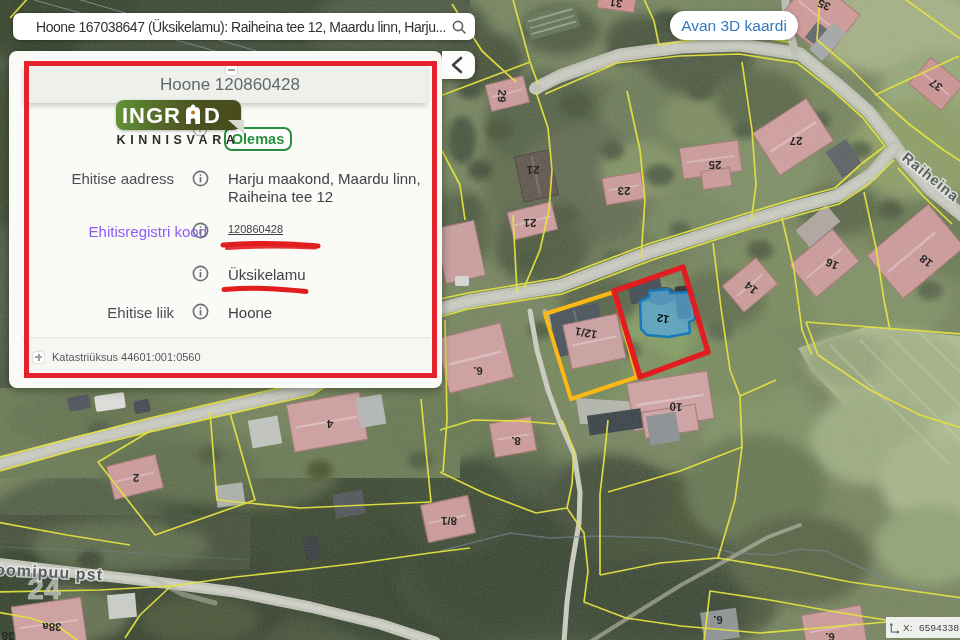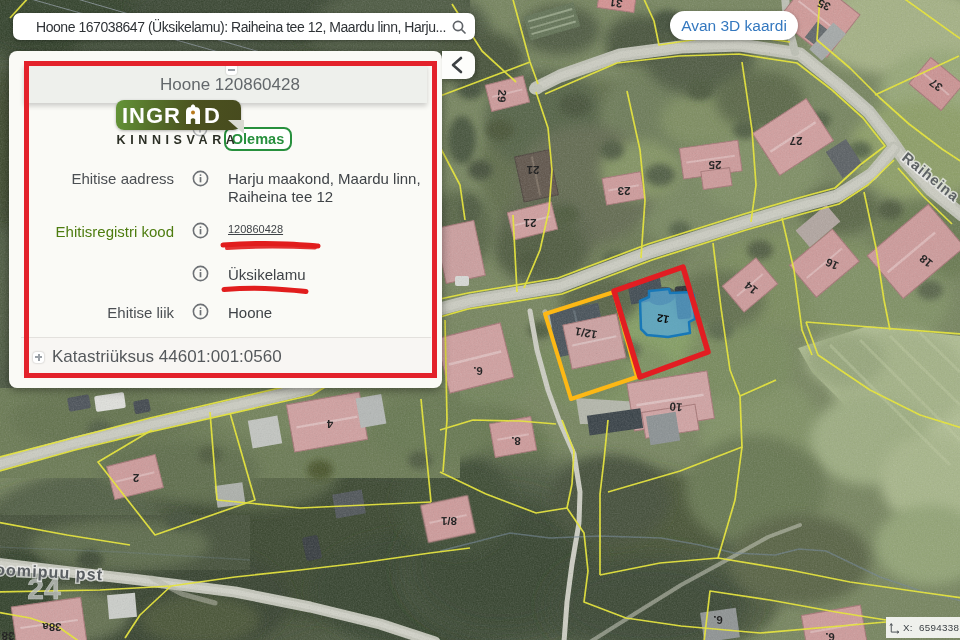--- a/index.html
+++ b/index.html
@@ -545,21 +545,21 @@
   <div style="position:absolute;left:106px;top:82px;width:126px;text-align:center;font-size:12.5px;font-weight:700;color:#2c3026;letter-spacing:4.6px;">KINNISVARA</div>
 
   <div style="position:absolute;left:0;top:119px;width:165px;text-align:right;font-size:15px;color:#4b4f53;">Ehitise aadress</div>
   <svg style="position:absolute;left:183px;top:119px;" width="17" height="17" viewBox="0 0 16 16">
       <circle cx="8" cy="8" r="6.7" fill="none" stroke="#6d7175" stroke-width="1.5"></circle>
       <circle cx="8" cy="4.8" r="0.9" fill="#6d7175"></circle>
       <rect x="7.2" y="6.6" width="1.6" height="5" fill="#6d7175"></rect>
     </svg>
   <div style="position:absolute;left:219px;top:119px;width:200px;font-size:15px;line-height:18px;color:#3f4347;">Harju maakond, Maardu linn, Raiheina tee 12</div>
 
-  <div style="position:absolute;left:0;top:172px;width:165px;text-align:right;font-size:15px;color:#4d7c0f;">Ehitisregistri kood</div>
+  <div style="position:absolute;left:0;top:172px;width:198px;text-align:right;font-size:15px;color:#8b5cf6;">Ehitisregistri kood</div>
   <svg style="position:absolute;left:183px;top:171px;" width="17" height="17" viewBox="0 0 16 16">
       <circle cx="8" cy="8" r="6.7" fill="none" stroke="#6d7175" stroke-width="1.5"></circle>
       <circle cx="8" cy="4.8" r="0.9" fill="#6d7175"></circle>
       <rect x="7.2" y="6.6" width="1.6" height="5" fill="#6d7175"></rect>
     </svg>
   <div style="position:absolute;left:219px;top:172px;font-size:11px;color:#3f4347;text-decoration:underline;">120860428</div>
 
   <svg style="position:absolute;left:210px;top:188px;" width="105" height="14" viewBox="0 0 105 14">
       <path d="M4,6 Q40,3.5 68,5 T99,7" fill="none" stroke="#e11d1d" stroke-width="5" stroke-linecap="round"></path>
       <path d="M8,9 Q45,6.5 96,8.5" fill="none" stroke="#e11d1d" stroke-width="4" stroke-linecap="round" opacity="0.9"></path>
@@ -585,21 +585,21 @@
   <div style="position:absolute;left:219px;top:253px;font-size:15px;color:#3f4347;">Hoone</div>
 
   <div style="position:absolute;left:12px;top:286px;width:410px;height:1px;background:#e3e1dd;"></div>
 
   <div style="position:absolute;left:12px;top:287px;width:410px;height:38px;background:#f8f6f3;display:flex;align-items:center;">
 
     <div style="width:11px;height:11px;background:#fff;border-radius:3px;margin-left:12px;box-shadow:0 0 2px rgba(0,0,0,.3);position:relative;">
         <div style="position:absolute;left:2px;top:4.5px;width:7px;height:2px;background:#9aa0a6;"></div>
         <div style="position:absolute;left:4.5px;top:2px;width:2px;height:7px;background:#9aa0a6;"></div>
       </div>
-    <span style="margin-left:8px;font-size:17px;color:#55595c;">Katastriüksus 44601:001:0560</span>
+    <span style="margin-left:8px;font-size:11px;color:#55595c;">Katastriüksus 44601:001:0560</span>
   </div>
 
   <div style="position:absolute;left:15px;top:10px;width:403px;height:307px;border:5px solid #e3222b;pointer-events:none;"></div>
 </div>
 
 <div style="position:absolute;left:886px;top:617px;width:90px;height:21px;background:rgba(255,255,255,.88);display:flex;align-items:center;white-space:nowrap;">
 
   <svg width="13" height="14" viewBox="0 0 16 16" style="margin-left:2px;flex:none;">
       <g stroke="#4a4f54" stroke-width="1.2" fill="none">
         <line x1="4" y1="13" x2="4" y2="3"></line>

